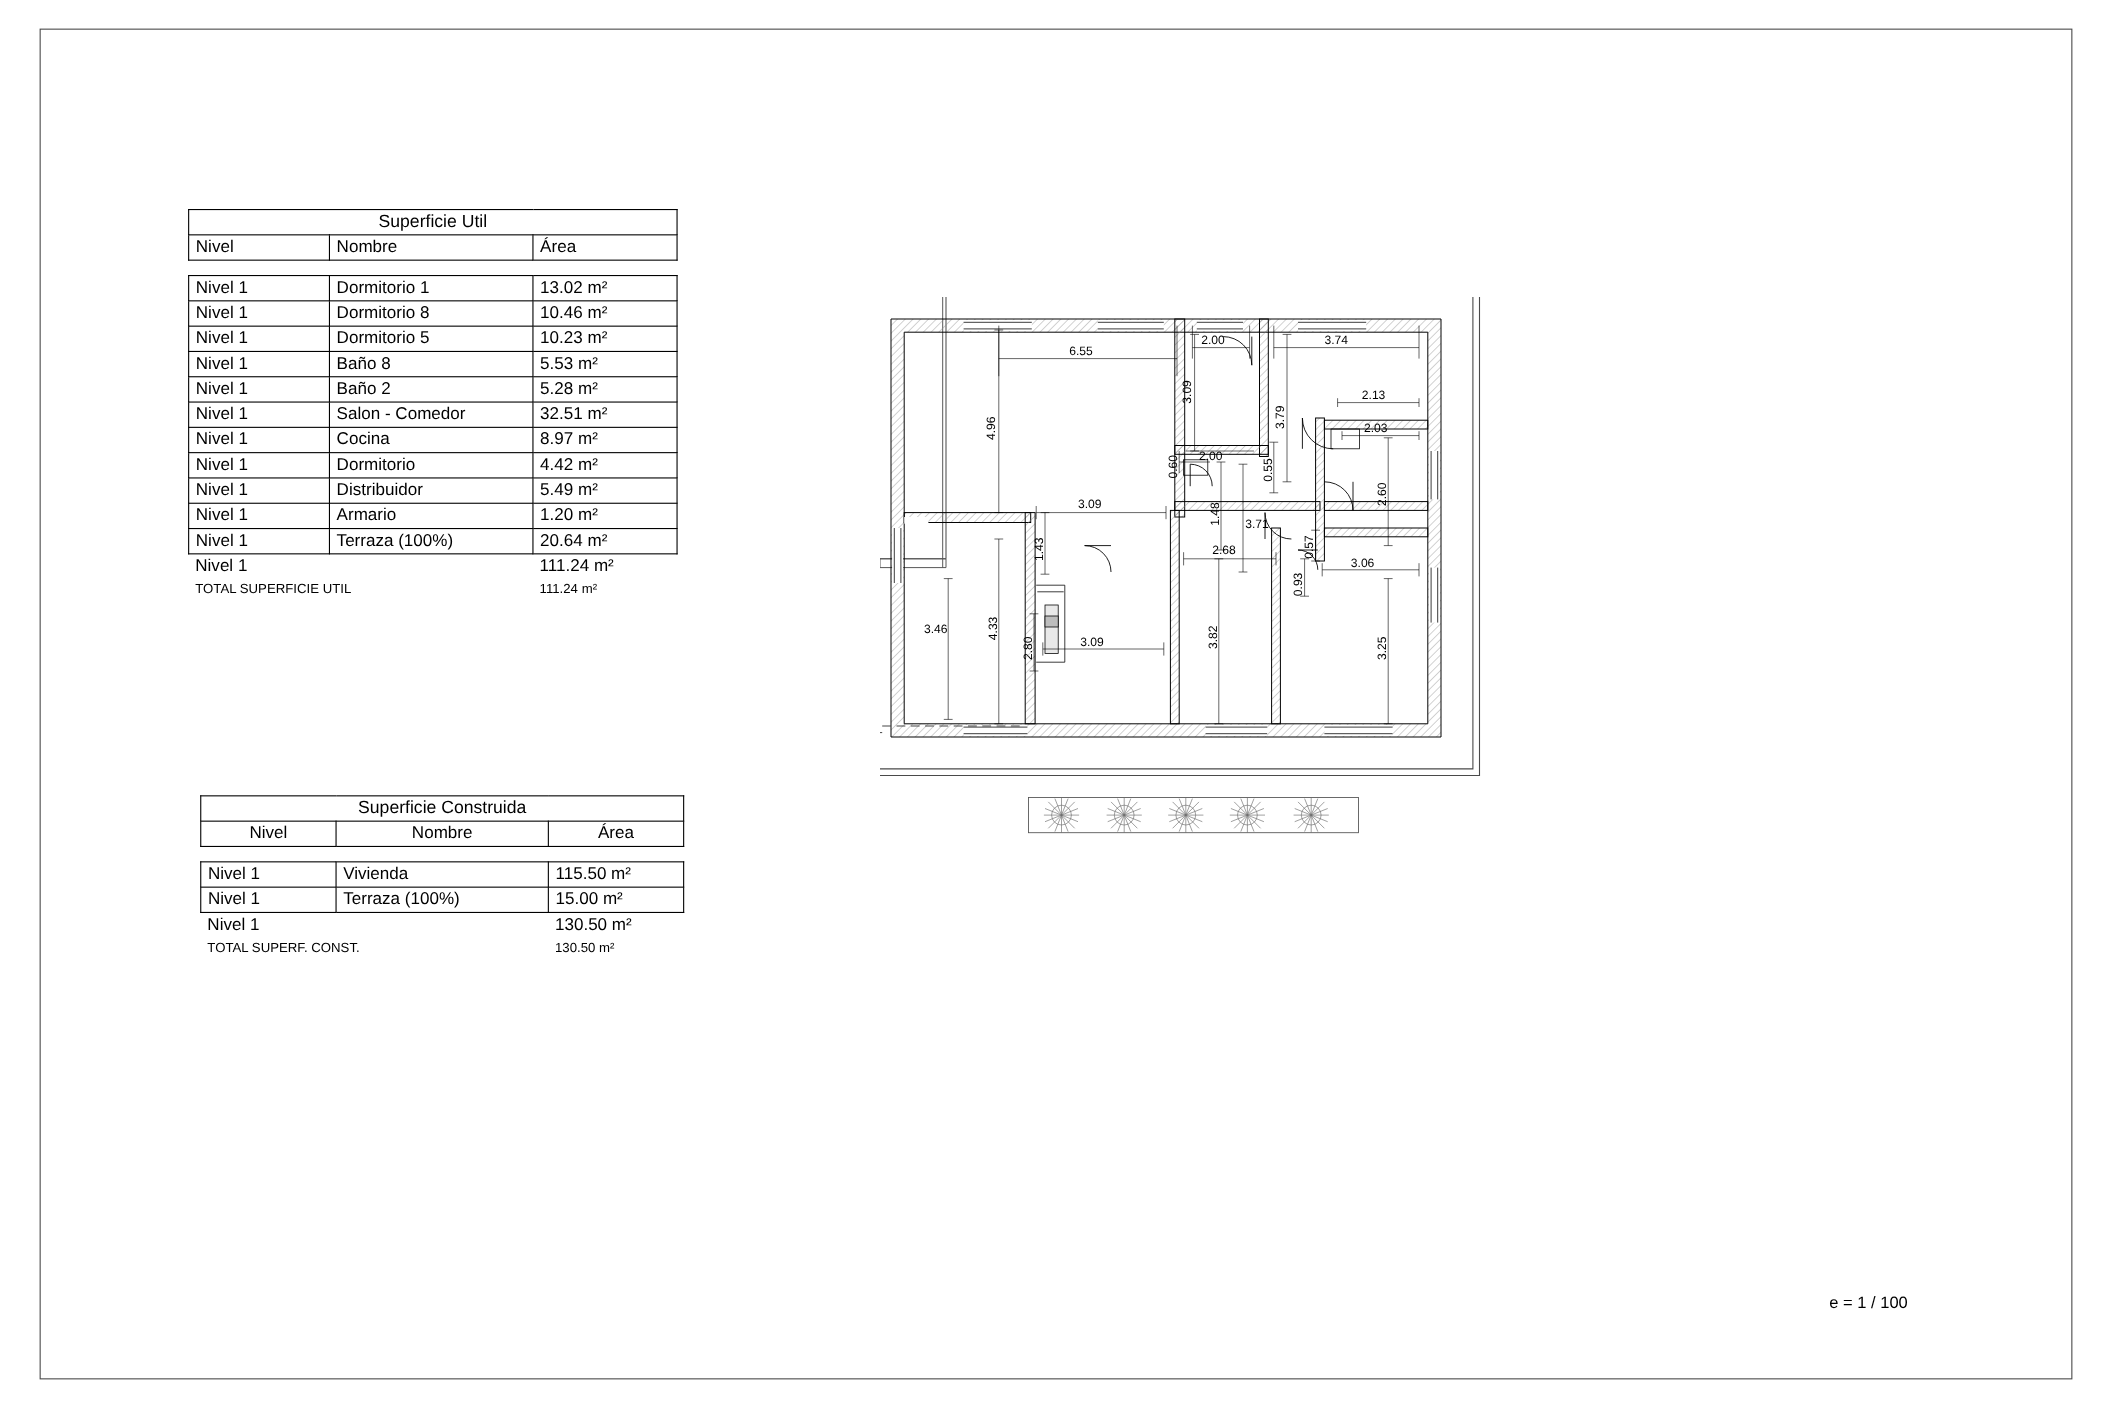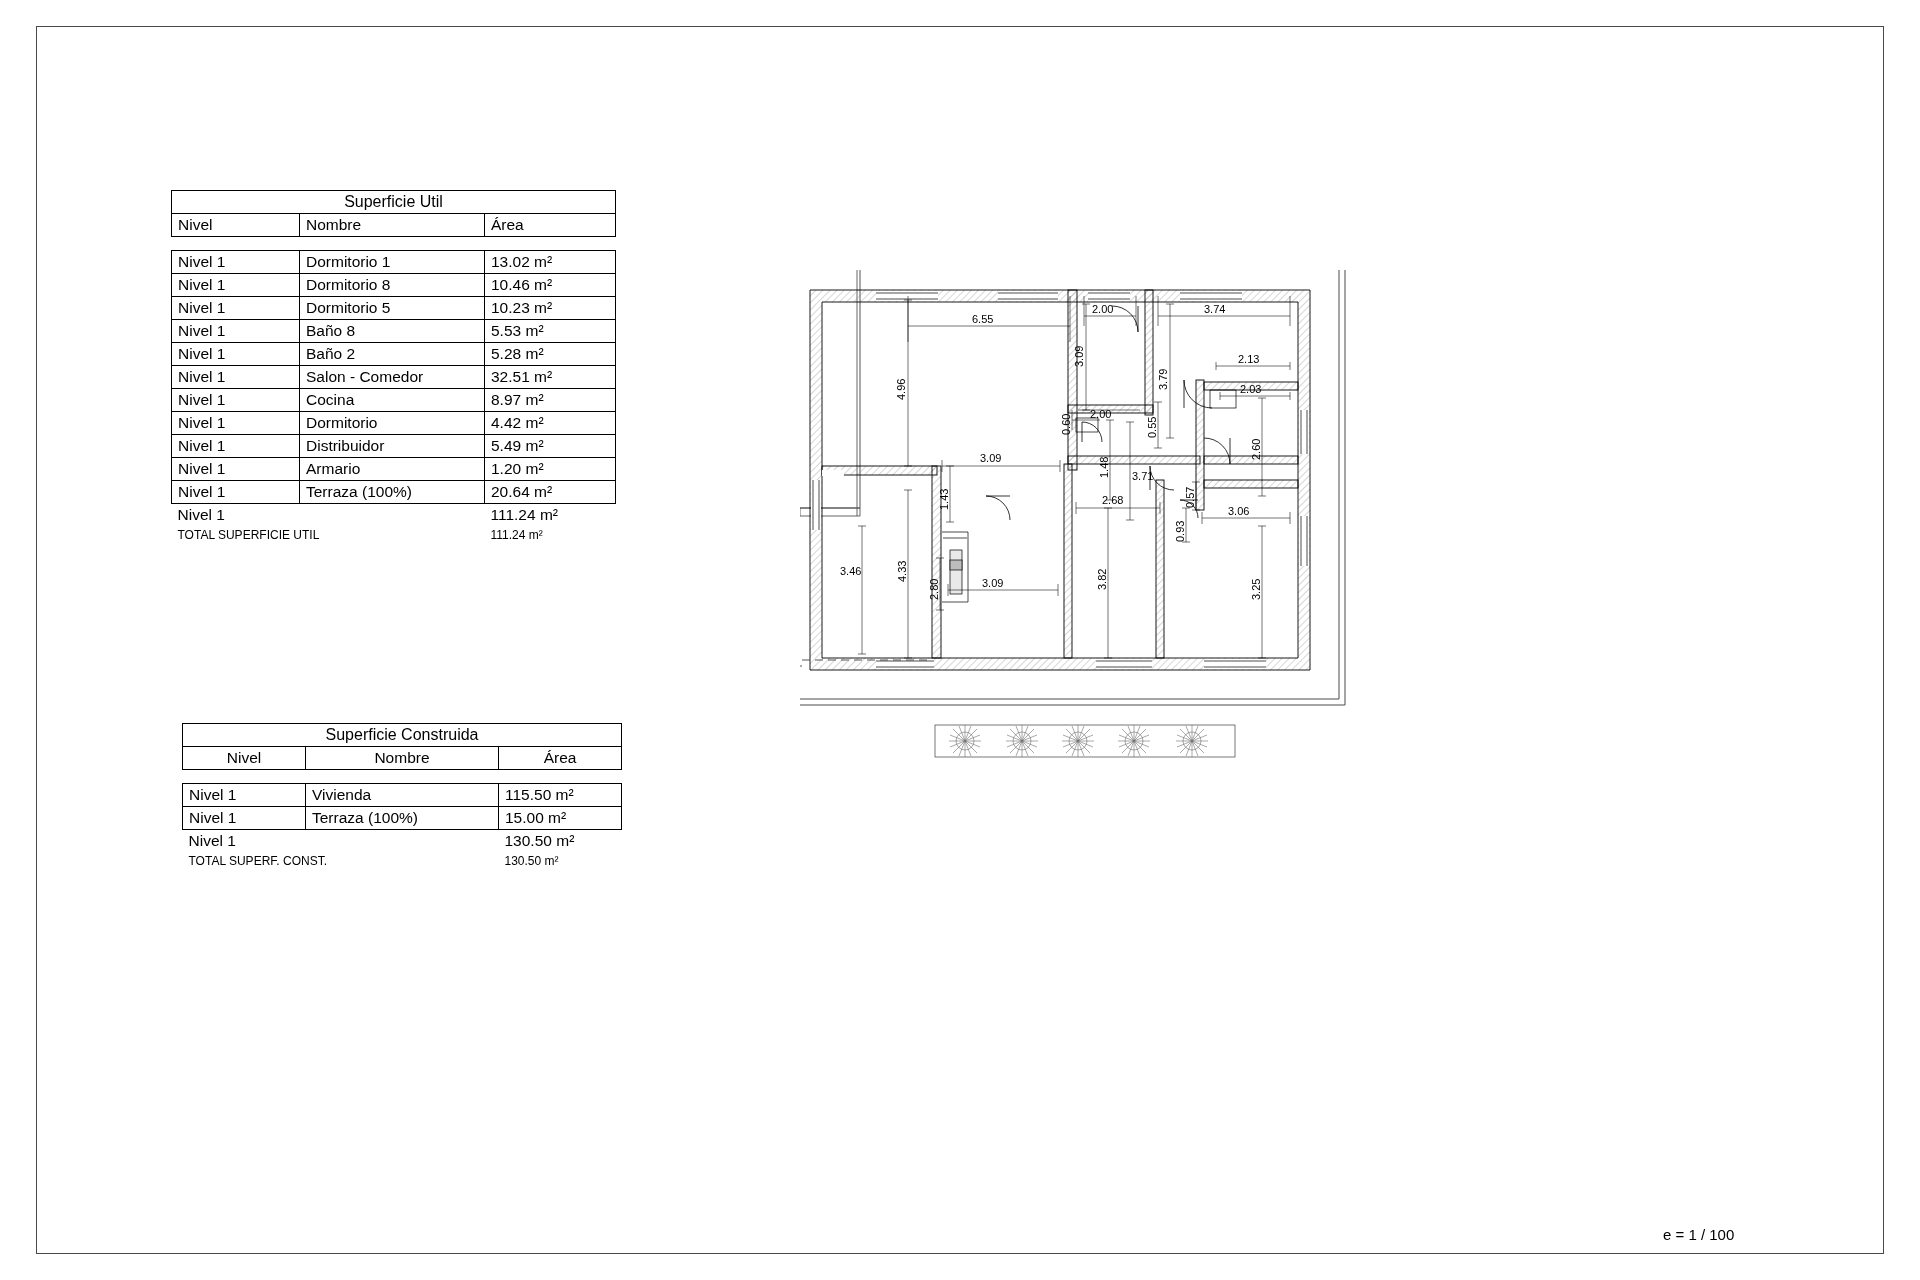--- a/index.html
+++ b/index.html
@@ -63,21 +63,21 @@
   .col-nivel-c { width: 110px; }
   .col-nombre-c { width: 180px; }
   .col-area-c { width: 110px; }
 
   .tot-label { font-size: 12px; }
 
   
   #scale-note {
     position: absolute;
     left: 1663px;
-    top: 1226px;
+    top: 1176px;
     font-size: 15px;
   }
 
   
   #plan {
     position: absolute;
     left: 800px;
     top: 270px;
     width: 880px;
     height: 690px;

